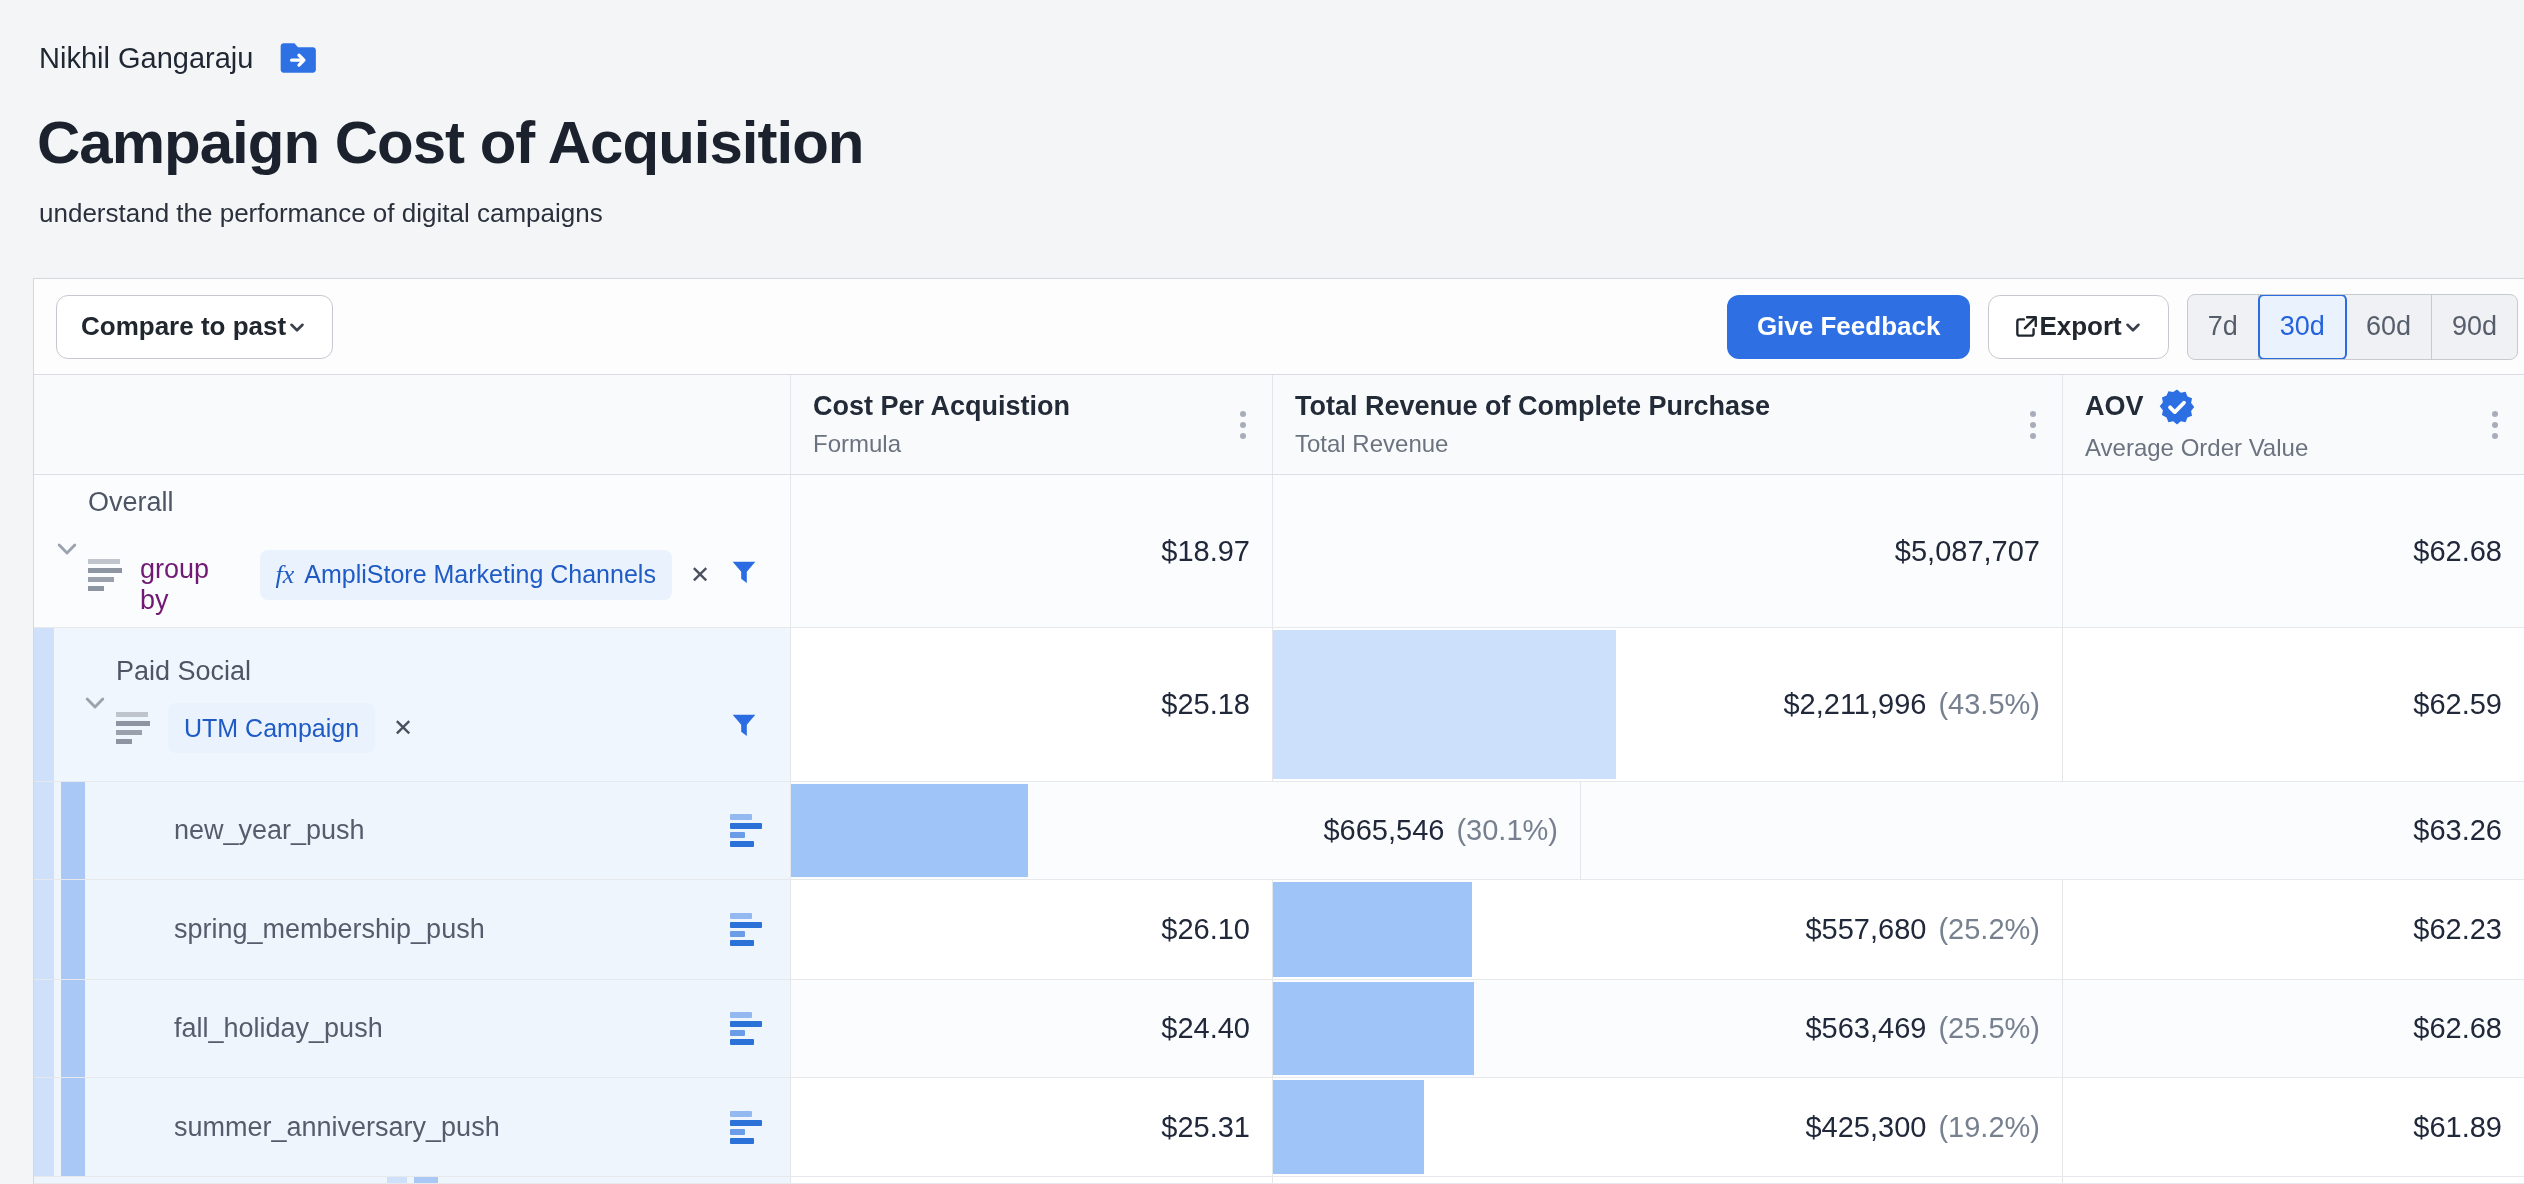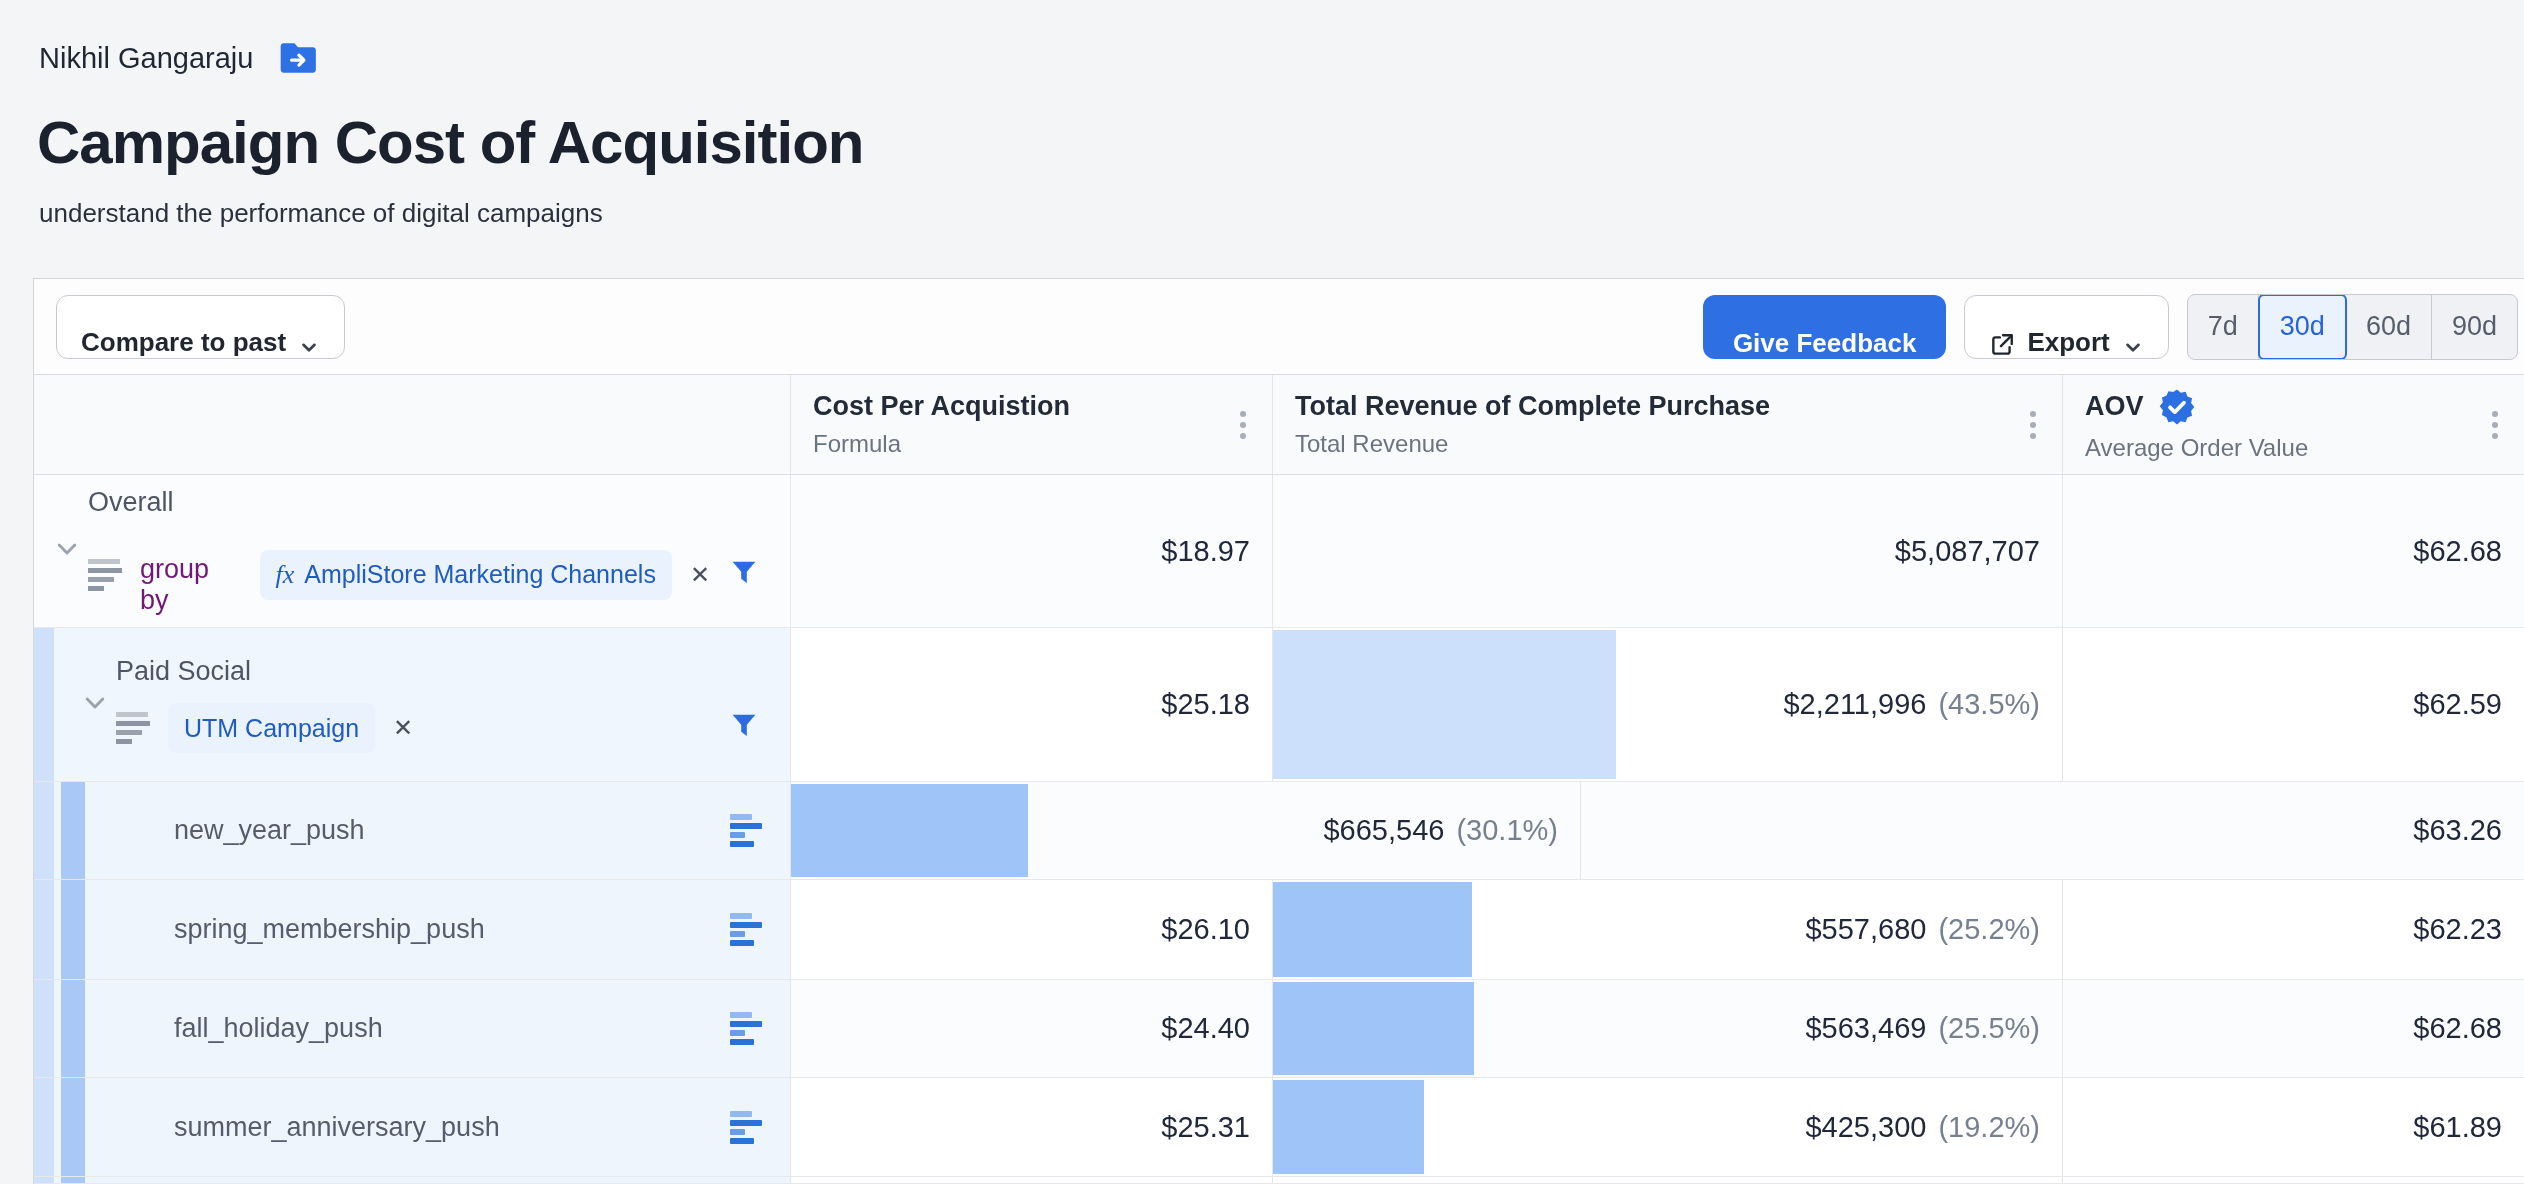--- a/index.html
+++ b/index.html
@@ -15,21 +15,21 @@
   .folder-ic{width:40px;height:36px;display:block;}
   .page-title{position:absolute;left:37px;top:108px;margin:0;font-size:60px;font-weight:700;
     color:#1b222e;letter-spacing:-1px;text-align:right;}
   .page-sub{position:absolute;left:39px;top:198px;font-size:26px;color:#2a313d;}
   
   .panel{position:absolute;left:33px;top:278px;right:0;bottom:0;background:#fff;
     border:1px solid #d4d7dc;border-right:none;box-sizing:border-box;}
   
   .toolbar{height:96px;display:flex;align-items:center;padding:0 6px 0 22px;
     border-bottom:1px solid #dadce1;background:#fdfdfe;box-sizing:border-box;}
-  .btn{display:inline-flex;align-items:flex-end;justify-content:center;gap:12px;cursor:pointer;
+  .btn{display:inline-flex;align-items:center;justify-content:center;cursor:pointer;
     border-radius:12px;box-sizing:border-box;font-family:inherit;}
   .btn-outline{height:64px;padding:0 24px;background:#fff;border:1px solid #c6c9cf;
     font-size:26px;font-weight:700;color:#20272f;}
   .toolbar-right{margin-left:auto;display:flex;align-items:center;gap:18px;}
   .btn-primary{height:64px;padding:0 30px;background:#2e6fe4;border:none;border-radius:12px;
     color:#fff;font-size:26px;font-weight:600;}
   .chev{width:22px;height:22px;}
   .seg-wrap{display:flex;align-items:stretch;height:66px;border:1px solid #c7cacf;border-radius:8px;
     background:#f0f1f4;overflow:hidden;box-sizing:border-box;}
   .seg{min-width:64px;padding:0 20px;display:flex;align-items:center;justify-content:center;
@@ -50,21 +50,21 @@
   .row{display:flex;box-sizing:border-box;border-bottom:1px solid #e6e8ec;background:#fff;}
   .row.alt .cell{background:#fbfcfd;}
   .cell{box-sizing:border-box;border-right:1px solid #e4e6ea;position:relative;background:#fff;}
   .cell:last-child{border-right:none;}
   .num{display:flex;align-items:center;justify-content:flex-end;gap:12px;
     padding-right:22px;font-size:29px;color:#20283a;}
   .pct{color:#76808f;}
   .rev-bar{position:absolute;left:0;top:2px;bottom:2px;z-index:0;}
   .num span{position:relative;z-index:1;}
   
-  .label-cell{display:flex;align-items:stretch;}
+  .label-cell{display:flex;align-items:stretch;justify-content:center;}
   .indent{width:20px;flex:none;}
   .ind1{background:#cfe0fa;}
   .ind2{background:#a9c8f6;margin-left:7px;width:24px;}
   .chev-col{width:42px;flex:none;display:flex;align-items:center;justify-content:center;}
   .lbl-body{flex:1;display:flex;flex-direction:column;justify-content:center;gap:16px;min-width:0;}
   .line1{font-size:27px;color:#4e5665;}
   .line2{display:flex;align-items:center;gap:18px;padding-right:30px;}
   .gb-icon{display:flex;flex-direction:column;gap:4px;flex:none;}
   .gb-icon i{height:5px;display:block;background:#8d95a2;}
   .gb-text{font-size:27px;color:#701a75;margin-top:20px;}

